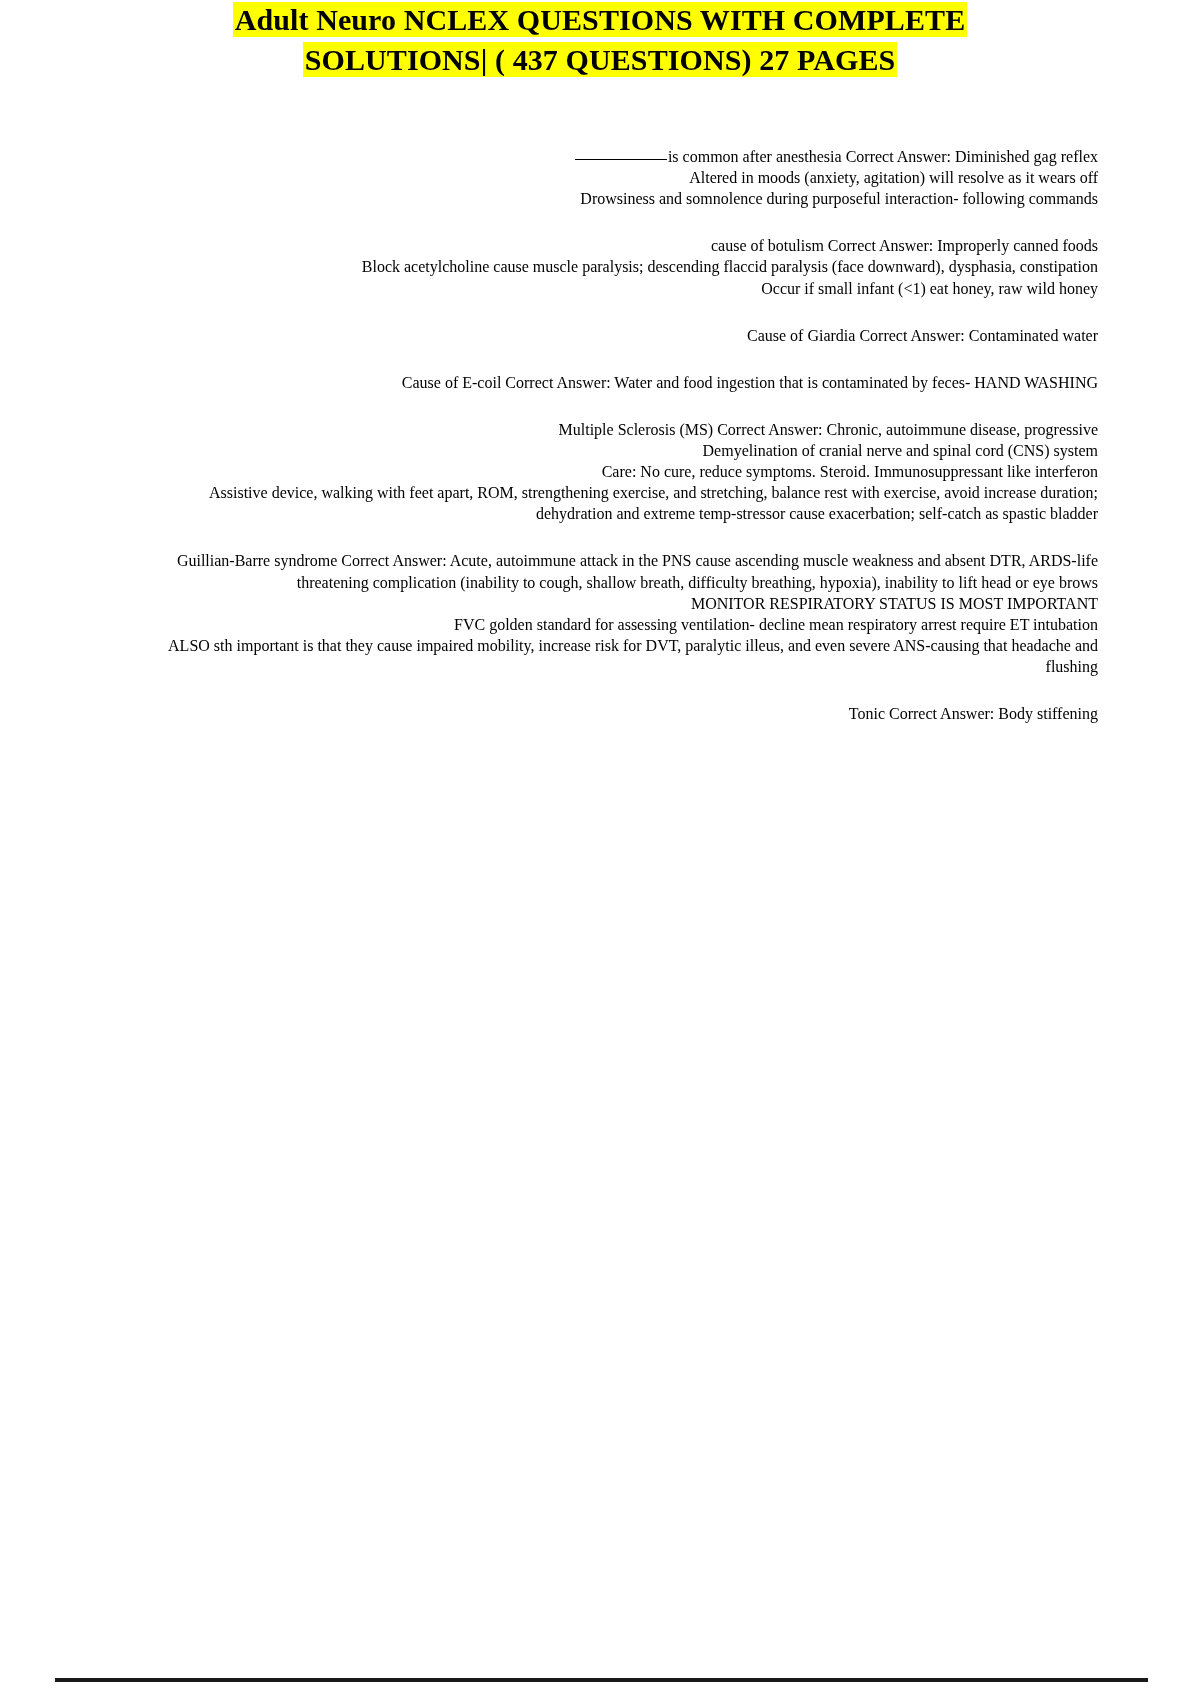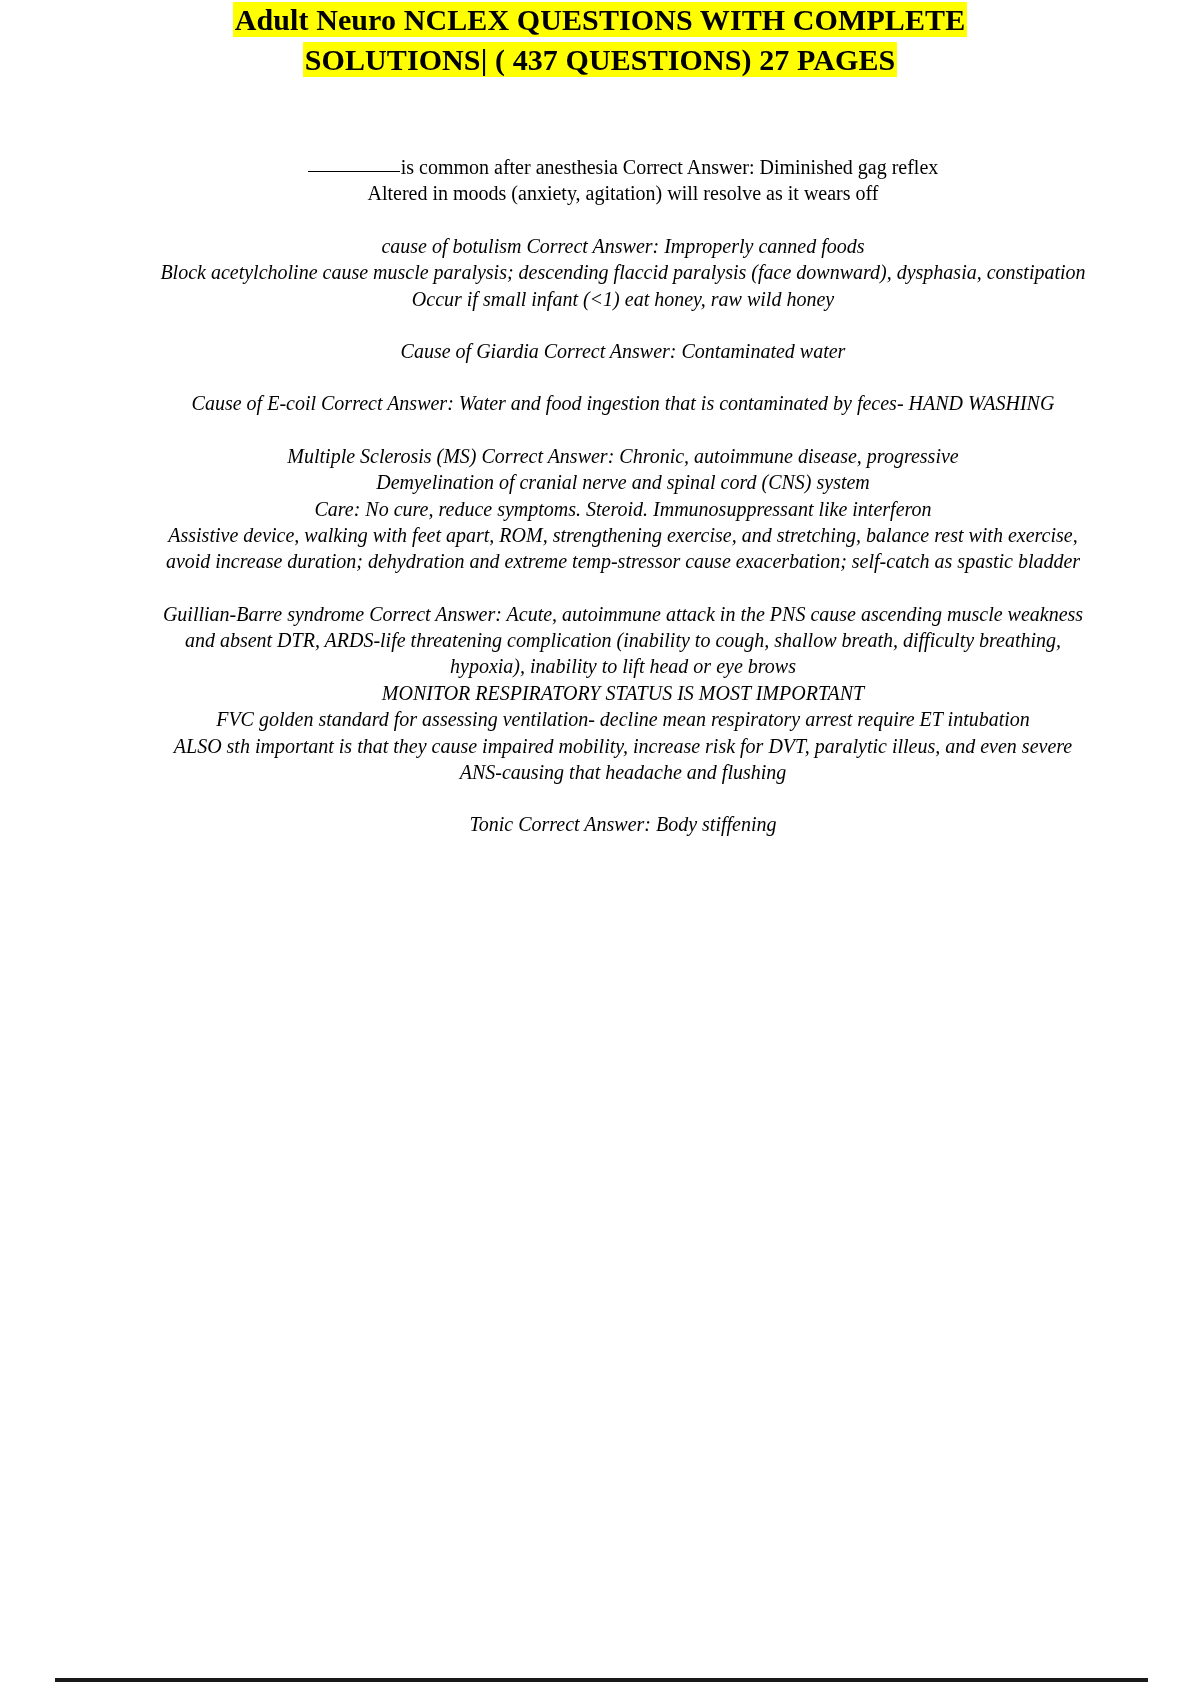--- a/index.html
+++ b/index.html
@@ -35,28 +35,27 @@
     margin: 0 0 10px 0;
     letter-spacing: 0.1px;
   }
   .doc-title .hl {
     background: #ffff00;
     padding: 1px 2px;
     box-decoration-break: clone;
     -webkit-box-decoration-break: clone;
   }
   .block {
-    font-size: 20px;
+    font-size: 16px;
     line-height: 1.32;
-    margin: 8px;
-    text-align: center;
+    margin: 0;
+    text-align: right;
   }
   .block + .block {
     margin-top: 26px;
-    font-style: italic;
   }
   .line {
     display: block;
   }
   .spacer-top {
     height: 18px;
   }
   .blank-underline {
     display: inline-block;
     border-bottom: 1.5px solid #000;
@@ -83,20 +82,21 @@
     <span class="hl">SOLUTIONS| ( 437 QUESTIONS) 27 PAGES</span>
   </h1>
 
   <div class="content">
 
     <div class="spacer-top"></div>
 
     <p class="block">
       <span class="line"><span class="blank-underline"></span><span>is common after anesthesia Correct Answer:  Diminished gag reflex</span></span>
       <span class="line">Altered in moods (anxiety, agitation) will resolve as it wears off</span>
+      <span class="line">Drowsiness and somnolence during purposeful interaction- following commands</span>
     </p>
 
     <p class="block">
       <span class="line">cause of botulism Correct Answer:  Improperly canned foods</span>
       <span class="line">Block acetylcholine cause muscle paralysis; descending flaccid paralysis (face downward), dysphasia, constipation</span>
       <span class="line">Occur if small infant (&lt;1) eat honey, raw wild honey</span>
     </p>
 
     <p class="block">
       <span class="line">Cause of Giardia Correct Answer:  Contaminated water</span>

